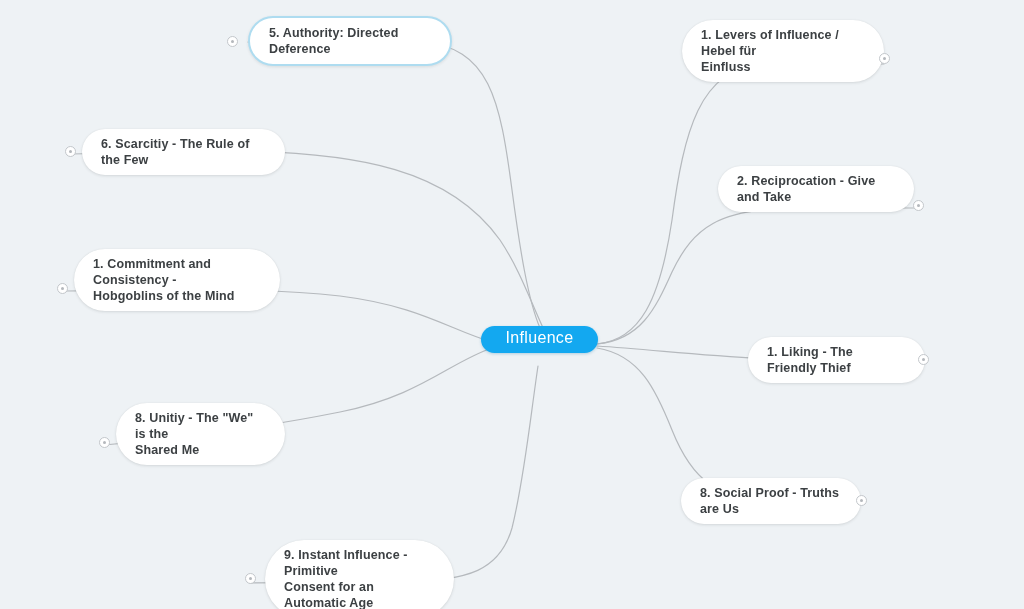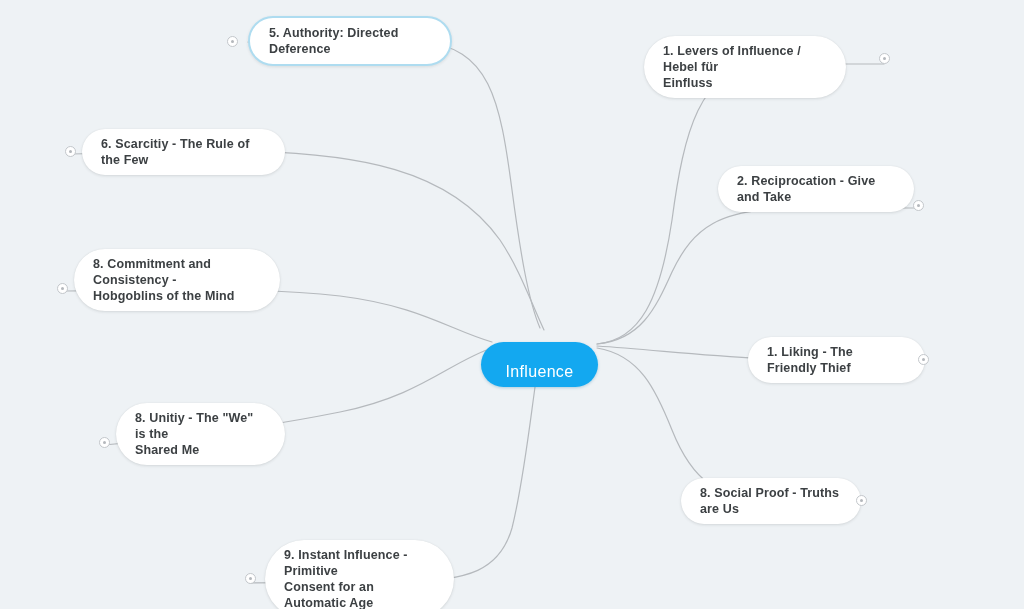--- a/index.html
+++ b/index.html
@@ -85,35 +85,35 @@
       <path d="M 597 344 C 640 340, 660 300, 672 220 C 684 130, 700 70, 760 64 L 884 64" fill="none" stroke="#b5b9bd" stroke-width="1.2" stroke-linecap="round"></path>
       <path d="M 597 344 C 640 340, 655 310, 672 272 C 694 226, 720 210, 790 208 L 918 208" fill="none" stroke="#b5b9bd" stroke-width="1.2" stroke-linecap="round"></path>
       <path d="M 597 346 C 660 350, 720 358, 800 360 L 923 361" fill="none" stroke="#b5b9bd" stroke-width="1.2" stroke-linecap="round"></path>
       <path d="M 597 348 C 640 355, 656 390, 672 430 C 692 480, 716 500, 780 502 L 861 503" fill="none" stroke="#b5b9bd" stroke-width="1.2" stroke-linecap="round"></path>
       <path d="M 540 328 C 528 300, 520 250, 512 190 C 500 100, 490 46, 420 42 L 248 42" fill="none" stroke="#b5b9bd" stroke-width="1.2" stroke-linecap="round"></path>
       <path d="M 544 330 C 530 300, 520 270, 500 240 C 450 170, 360 152, 230 151 L 70 154" fill="none" stroke="#b5b9bd" stroke-width="1.2" stroke-linecap="round"></path>
       <path d="M 492 342 C 450 330, 420 306, 340 296 C 250 286, 150 290, 62 291" fill="none" stroke="#b5b9bd" stroke-width="1.2" stroke-linecap="round"></path>
       <path d="M 492 348 C 450 362, 420 396, 340 412 C 250 430, 160 440, 104 445" fill="none" stroke="#b5b9bd" stroke-width="1.2" stroke-linecap="round"></path>
       <path d="M 538 366 C 530 420, 524 480, 512 528 C 500 570, 470 581, 400 582 L 250 583" fill="none" stroke="#b5b9bd" stroke-width="1.2" stroke-linecap="round"></path>
     </svg>
-<div class="node root" style="left: 481px; top: 326px; width: 117px; height: 45px; margin-top: 16px;"><span>Influence</span></div>
-    <div class="node" style="left: 644px; top: 20px; width: 202px; min-height: 45px; margin-top: 16px;"><span>1. Levers of Influence / Hebel für
+<div class="node root" style="left: 481px; top: 326px; width: 117px; height: 27px;"><span>Influence</span></div>
+    <div class="node" style="left: 682px; top: 20px; width: 202px; min-height: 45px;"><span>1. Levers of Influence / Hebel für
 Einfluss</span></div>
     <div class="handle" style="left: 879px; top: 53px;"></div>
     <div class="node" style="left: 718px; top: 166px; width: 196px; min-height: 26px;"><span>2. Reciprocation - Give and Take</span></div>
     <div class="handle" style="left: 913px; top: 200px;"></div>
     <div class="node" style="left: 748px; top: 337px; width: 177px; min-height: 26px;"><span>1. Liking - The Friendly Thief</span></div>
     <div class="handle" style="left: 918px; top: 354px;"></div>
     <div class="node" style="left: 681px; top: 478px; width: 180px; min-height: 26px;"><span>8. Social Proof - Truths are Us</span></div>
     <div class="handle" style="left: 856px; top: 495px;"></div>
     <div class="node selected" style="left: 248px; top: 16px; width: 204px; min-height: 30px;"><span>5. Authority: Directed Deference</span></div>
     <div class="handle" style="left: 227px; top: 36px;"></div>
     <div class="node" style="left: 82px; top: 129px; width: 203px; min-height: 26px;"><span>6. Scarcitiy - The Rule of the Few</span></div>
     <div class="handle" style="left: 65px; top: 146px;"></div>
-    <div class="node" style="left: 74px; top: 249px; width: 206px; min-height: 45px;"><span>8. Commitment and Consistency -
+    <div class="node" style="left: 74px; top: 249px; width: 206px; min-height: 45px;"><span>1. Commitment and Consistency -
 Hobgoblins of the Mind</span></div>
     <div class="handle" style="left: 57px; top: 283px;"></div>
     <div class="node" style="left: 116px; top: 403px; width: 169px; min-height: 45px;"><span>8. Unitiy - The "We" is the
 Shared Me</span></div>
     <div class="handle" style="left: 99px; top: 437px;"></div>
     <div class="node" style="left: 265px; top: 540px; width: 189px; min-height: 45px;"><span>9. Instant Influence - Primitive
 Consent for an Automatic Age</span></div>
     <div class="handle" style="left: 245px; top: 573px;"></div>
   </div>
 

